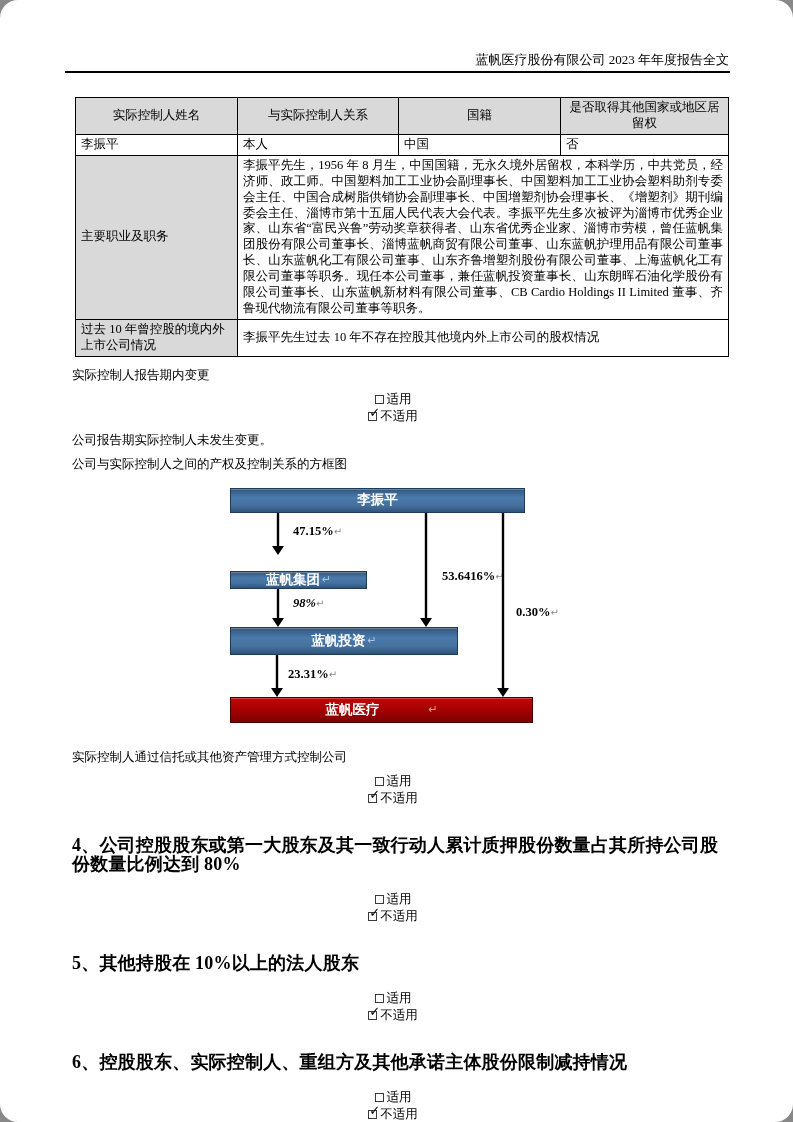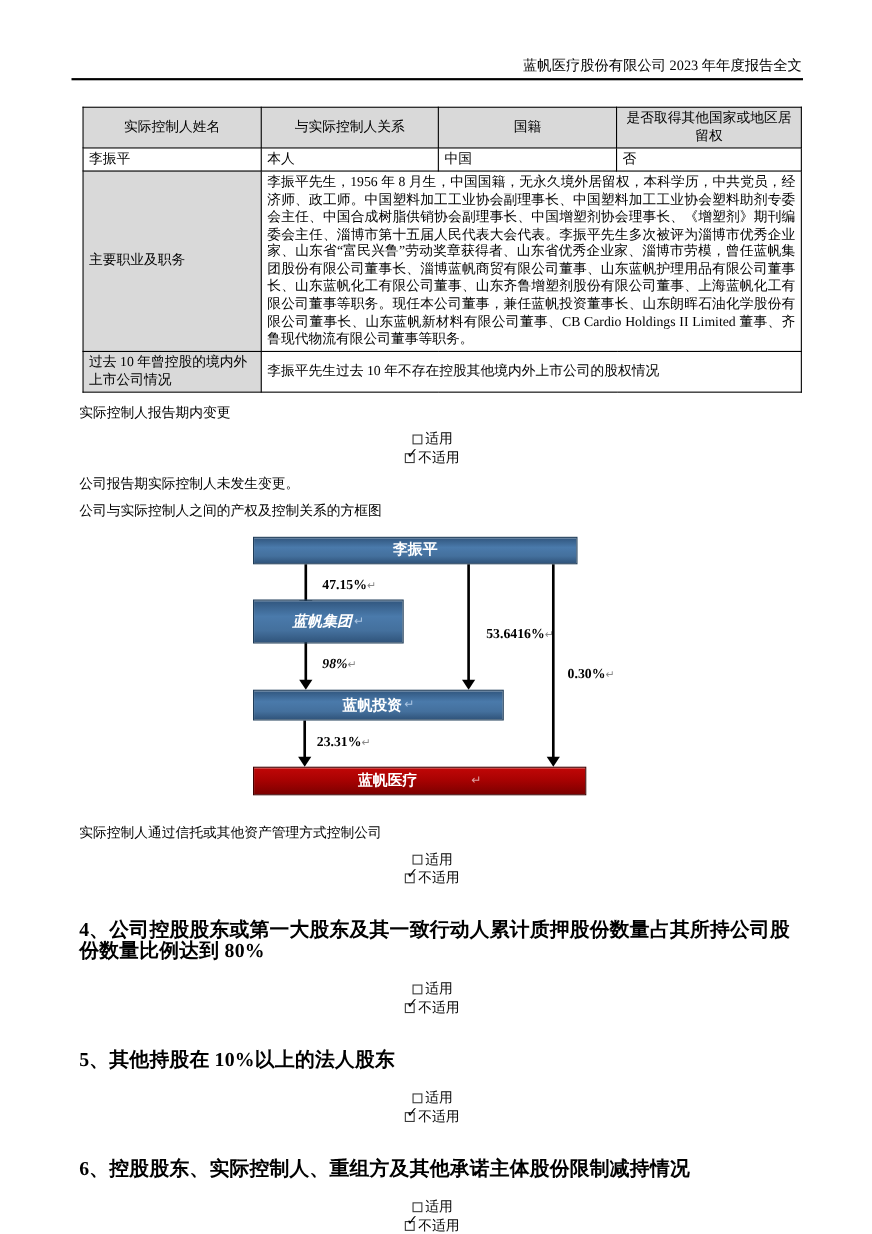--- a/index.html
+++ b/index.html
@@ -4,20 +4,21 @@
 <style>
   * { box-sizing: border-box; margin: 0; padding: 0; }
   html, body { background: #888; }
   body { font-family: "Liberation Serif", "DejaVu Serif", serif; color: #000; }
   .page {
     position: relative;
     width: 793px; height: 1122px;
     margin: 0 auto;
     background: #fff;
     overflow: hidden;
+    border-radius: 18px;
   }
   
   .doc-header {
     position: absolute; top: 52px; left: 65px; right: 64px;
     text-align: right; font-size: 13px; line-height: 16px;
   }
   .doc-header-rule {
     position: absolute; top: 71px; left: 65px; right: 63px;
     border-top: 2px solid #000;
   }
@@ -160,21 +161,21 @@
       </svg>
 
       <div class="dbox" style="left:158px; top:3px; width:295px; height:25px;">
         <span>李振平</span>
       </div>
 
       <div class="plabel" style="left:221px; top:39px;">
         <span>47.15%</span><span class="pret">↵</span>
       </div>
 
-      <div class="dbox" style="left:158px; top:60px; width:137px; height:40px;font-style:italic;">
+      <div class="dbox" style="left:158px; top:86px; width:137px; height:18px;">
         <span>蓝帆集团</span>
           <span class="dret">↵</span>
       </div>
 
       <div class="plabel" style="left:221px; top:111px;font-style:italic;">
         <span>98%</span><span class="pret">↵</span>
       </div>
 
       <div class="plabel" style="left:370px; top:84px;">
         <span>53.6416%</span><span class="pret">↵</span>

